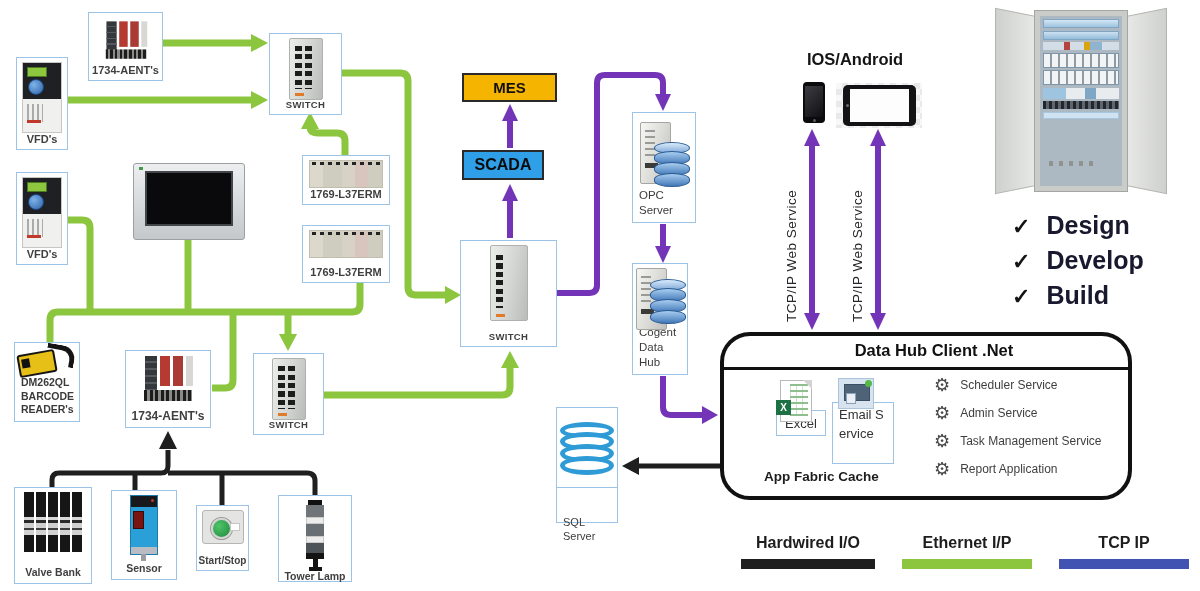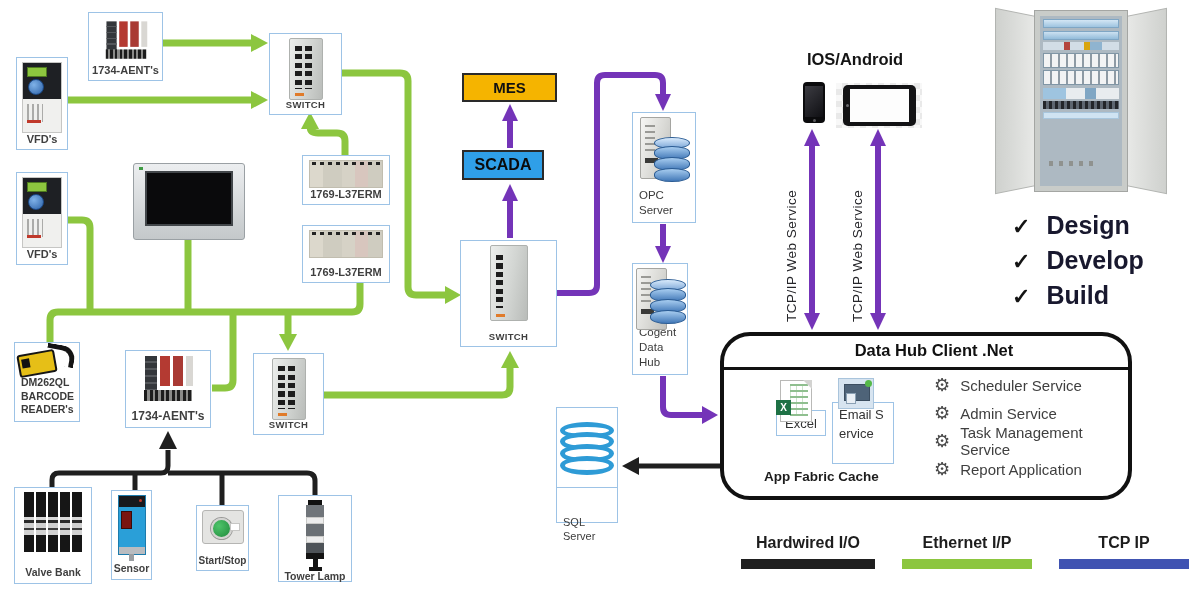--- a/index.html
+++ b/index.html
@@ -148,21 +148,21 @@
     font-size:10px;font-weight:700;display:flex;align-items:center;justify-content:center;}
   .hub-lblbox{position:absolute;background:#fff;border:1.5px solid var(--box_border,#9DC3E6);box-sizing:border-box;
     font-size:13px;color:#333;}
   .email-icon{position:absolute;left:114px;top:42px;width:34px;height:29px;background:#d7e4f0;border:1px solid #a9c4dc;z-index:2;}
   .email-env{position:absolute;left:5px;top:5px;width:24px;height:15px;background:#4e6378;border:1px solid #3c4e60;}
   .email-sheet{position:absolute;left:7px;bottom:4px;width:8px;height:9px;background:#e9eff5;border:1px solid #8aa0b4;}
   .email-dot{position:absolute;right:1px;top:1px;width:7px;height:7px;border-radius:50%;background:#56b949;}
   .cache-label{position:absolute;left:40px;top:133px;width:160px;font-size:13.5px;font-weight:700;color:#1d1d1d;}
   .svc-row{position:absolute;left:210px;display:flex;align-items:center;gap:10px;height:22px;}
   .gear{font-size:18px;color:#4a4a4a;line-height:1;}
-  .svc-label{font-size:15px;color:#3f3f3f;}
+  .svc-label{font-size:12px;color:#3f3f3f;}
 
   .cabinet{position:absolute;left:992px;top:8px;width:178px;height:188px;z-index:2;}
   .door{position:absolute;top:8px;width:44px;height:170px;border:1px solid #b2b4b1;box-sizing:border-box;}
   .door-l{left:0;background:linear-gradient(90deg,#cfd1ce,#e8e9e7);transform:perspective(260px) rotateY(32deg);transform-origin:right center;}
   .door-r{right:0;background:linear-gradient(90deg,#e8e9e7,#cfd1ce);transform:perspective(260px) rotateY(-32deg);transform-origin:left center;}
   .cab-body{position:absolute;left:42px;top:2px;width:94px;height:182px;background:#c9ccc9;border:1px solid #a4a6a3;box-sizing:border-box;}
   .cab-inner{position:absolute;inset:5px;background:#adb9c2;display:flex;flex-direction:column;gap:2.5px;padding:3px;box-sizing:border-box;}
   .cr{width:100%;box-sizing:border-box;}
   .cr1{height:9px;background:linear-gradient(#d3e6f4,#9ec4e0);border:1px solid #7fa6c4;}
   .cr2{height:9px;background:linear-gradient(#cce1f1,#93bcda);border:1px solid #7fa6c4;}
@@ -300,21 +300,21 @@
   <div class="scada-box">SCADA</div>
 
   <div class="dev-box" style="left:460px;top:240px;width:97px;height:107px;">
     <div class="switch-icon switch-big">
       <div class="col c1"></div>
         <div class="orange"></div>
     </div>
     <div class="dev-label sm">SWITCH</div>
   </div>
 
-  <div class="dev-box" style="left:632px;top:112px;width:64px;height:111px;align-items:flex-start;">
+  <div class="dev-box" style="left:632px;top:112px;width:64px;height:111px;align-items:flex-start;justify-content:flex-end;">
     <div class="server-icon" style="align-self:center;">
       <div class="srv-tower"></div>
       <div class="srv-db">
           <div class="top"></div>
           <div class="disk"></div>
           <div class="disk"></div>
           <div class="disk"></div>
         </div>
     </div>
     <div class="lines">
@@ -389,21 +389,21 @@
     <div class="valve-icon">
       <div class="v"></div>
         <div class="v"></div>
         <div class="v"></div>
         <div class="v"></div>
         <div class="v"></div>
     </div>
     <div class="dev-label" style="font-size:10.5px;">Valve Bank</div>
   </div>
 
-  <div class="dev-box" style="left:111px;top:490px;width:41px;height:90px;">
+  <div class="dev-box" style="left:111px;top:490px;width:66px;height:90px;">
     <div class="sensor-icon">
       <div class="sensor-top"></div>
         <div class="sensor-dot"></div>
         <div class="sensor-lens"></div>
         <div class="sensor-base"></div>
         <div class="sensor-pin"></div>
     </div>
     <div class="dev-label" style="font-size:10.5px;">Sensor</div>
   </div>
 

